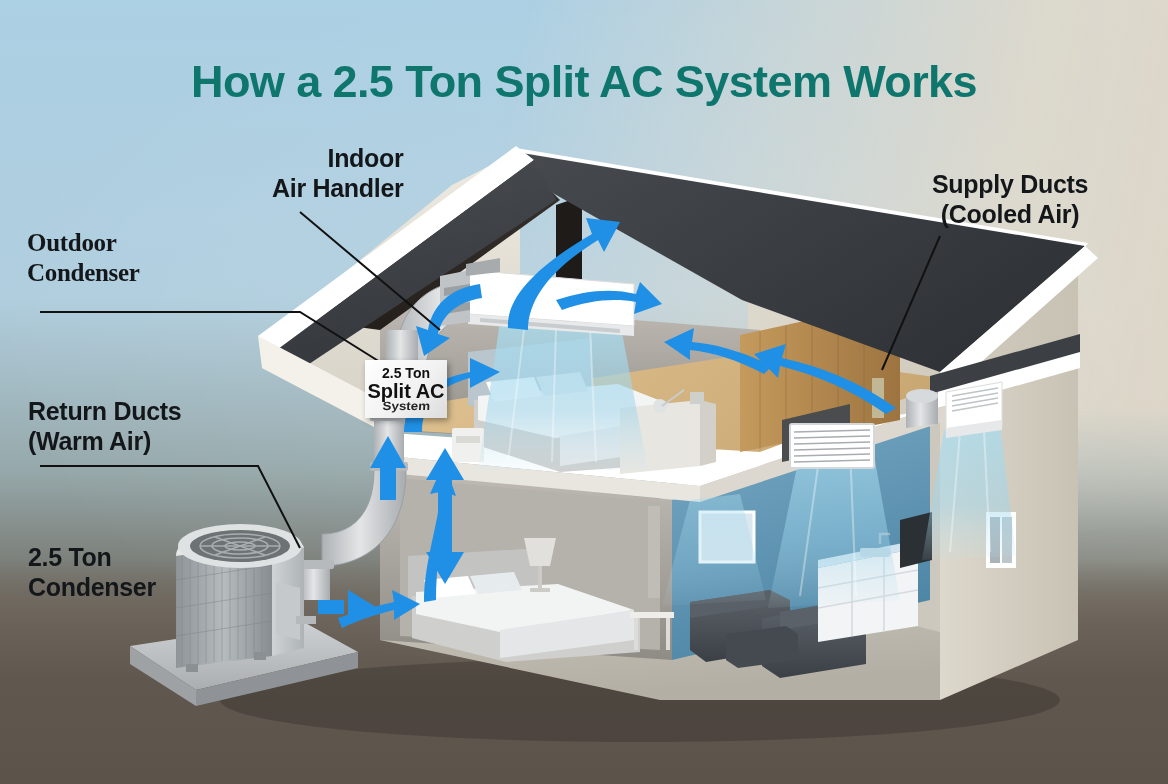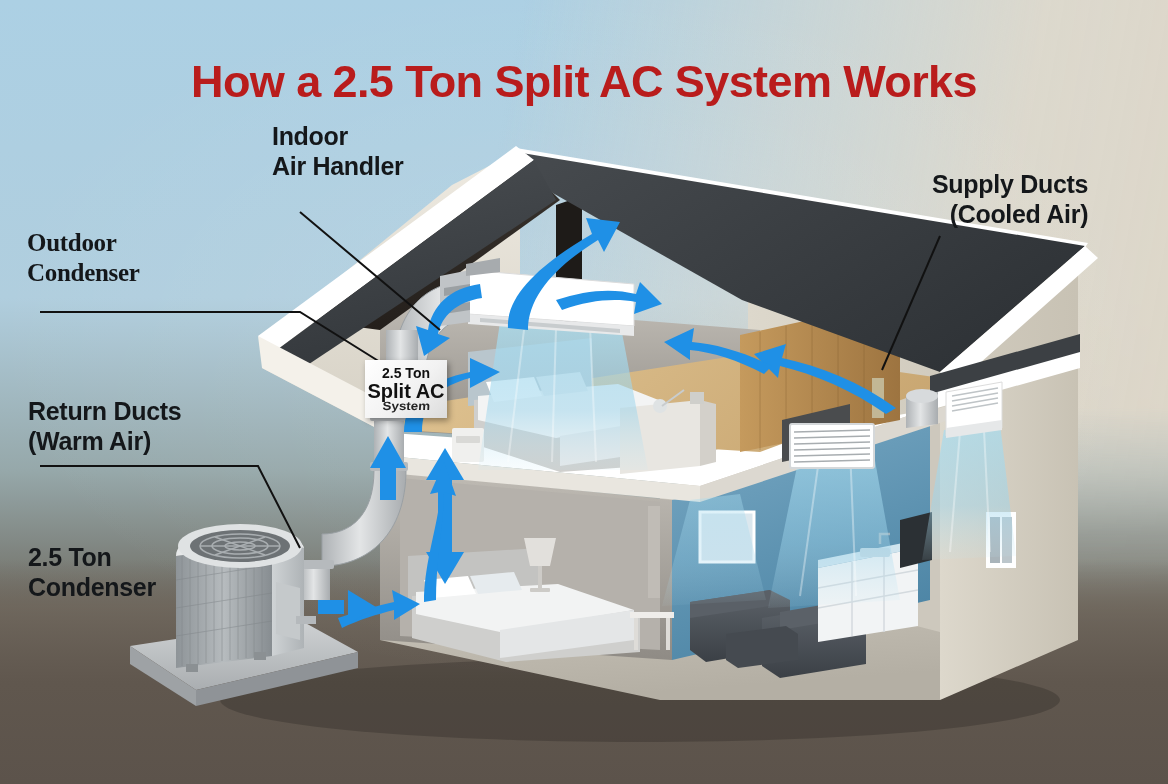--- a/index.html
+++ b/index.html
@@ -53,36 +53,36 @@
       rgba(255,255,255,0.10) 0%, rgba(0,0,0,0) 65%);
   }
 
   
   .title {
     position: absolute;
     left: 0; right: 0; top: 57px;
     text-align: center;
     font-size: 45px;
     font-weight: 700;
-    color: #b91c1c;
+    color: #0f766e;
     letter-spacing: -0.6px;
     line-height: 1.1;
   }
 
   
   .callout {
     position: absolute;
     font-size: 25px;
     font-weight: 700;
     color: #14171a;
     line-height: 1.18;
     white-space: pre-line;
     letter-spacing: -0.3px;
   }
-  .callout.right { text-align: right; }
+  .callout.right { text-align: center; }
 
   
   .leaders { position: absolute; inset: 0; pointer-events: none; }
 
   
   .house { position: absolute; inset: 0; }
 
   
   .unit-card {
     position: absolute;
@@ -501,21 +501,21 @@
   </svg>
 
   <div class="unit-card">
     <div class="l1">2.5 Ton</div>
     <div class="l2">Split AC</div>
     <div class="l3">System</div>
   </div>
 
   <div class="title">How a 2.5 Ton Split AC System Works</div>
 
-  <div class="callout" style="left:272px; top:122px;">Indoor
+  <div class="callout" style="left:272px; top:144px;text-align:right;">Indoor
 Air Handler</div>
   <div class="callout right" style="left:932px; top:170px;">Supply Ducts
 (Cooled Air)</div>
   <div class="callout" style="left:27px; top:228px;font-family:Liberation Serif, serif;">Outdoor
 Condenser</div>
   <div class="callout" style="left:28px; top:397px;">Return Ducts
 (Warm Air)</div>
   <div class="callout" style="left:28px; top:543px;">2.5 Ton
 Condenser</div>
 

